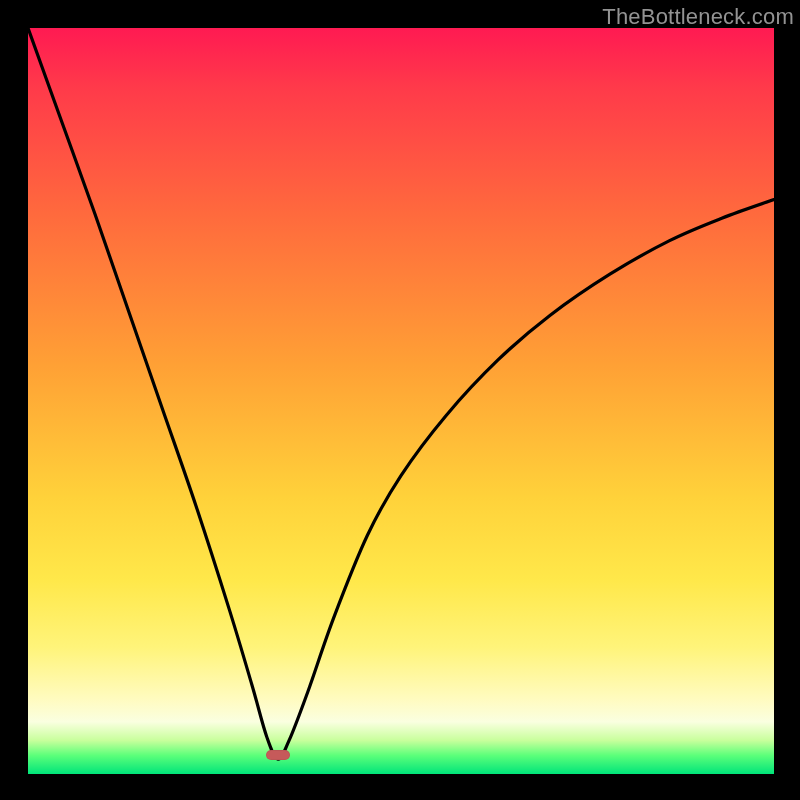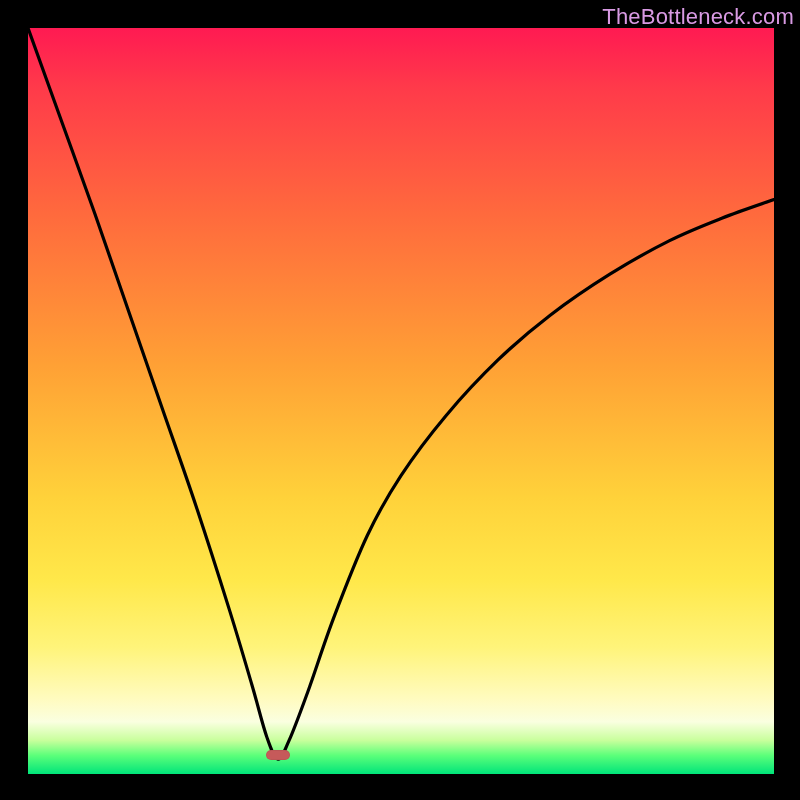--- a/index.html
+++ b/index.html
@@ -50,21 +50,21 @@
   svg.curve {
     position: absolute;
     inset: 0;
     width: 100%;
     height: 100%;
   }
   .watermark {
     position: absolute;
     top: 4px;
     right: 6px;
-    color: #f0abfc;
+    color: #a3a3a3;
     font-size: 22px;
     letter-spacing: 0.2px;
     opacity: 0.9;
     user-select: none;
   }
   .marker {
     position: absolute;
     width: 24px;
     height: 10px;
     border-radius: 6px;

